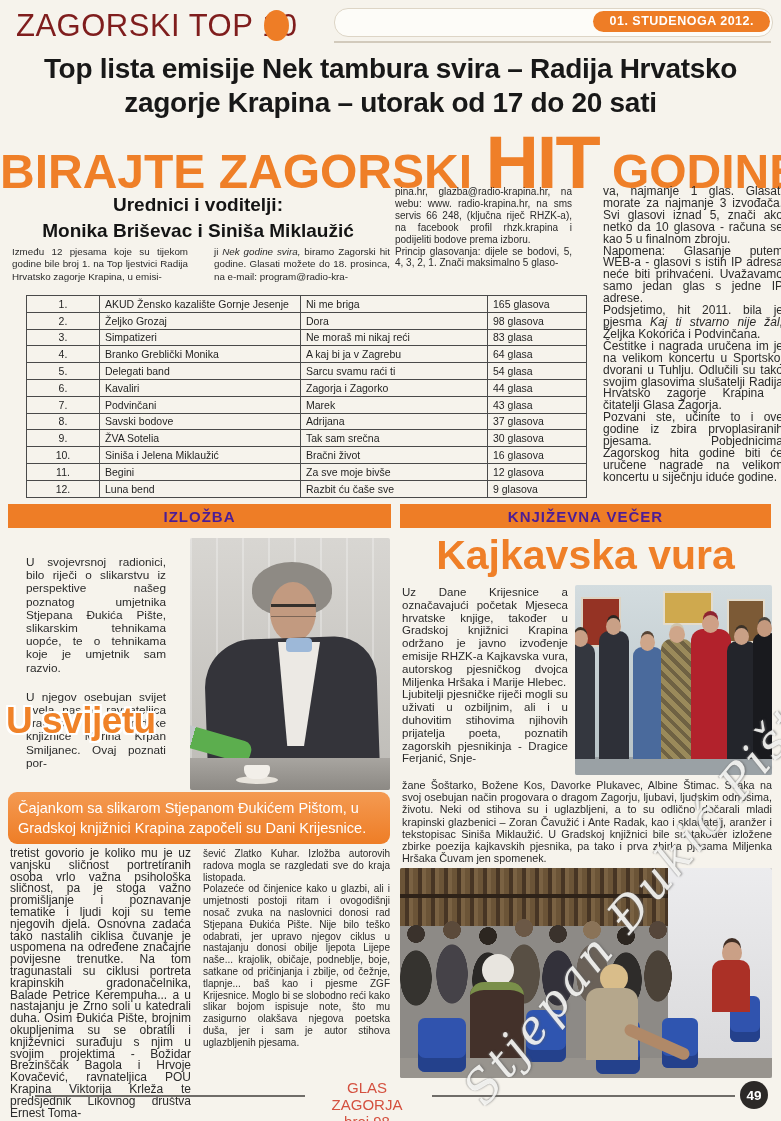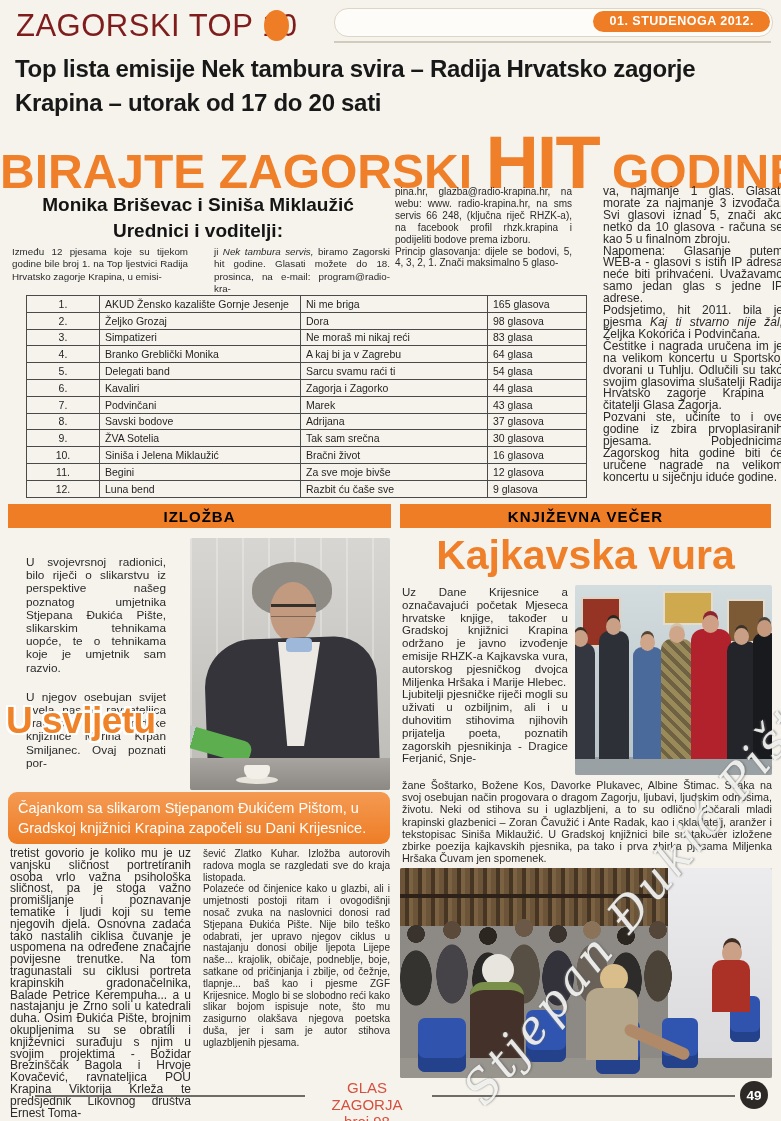--- a/index.html
+++ b/index.html
@@ -13,21 +13,21 @@
 
   
   .masthead{left:16px;top:8px;font-size:31px;font-weight:normal;color:#7f1d1d;letter-spacing:0.5px;}
   .mast-dot{left:264px;top:10px;width:25px;height:31px;background:#ee7d26;border-radius:50%;}
   .head-pill{left:334px;top:8px;width:437px;height:27px;background:#fdfcf8;border:1px solid #ddd5c6;border-radius:14px;}
   .date-badge{position:absolute;right:2px;top:2px;height:21px;line-height:21px;padding:0 16px;background:#ee7d26;color:#fff;
               font-size:12.5px;font-weight:bold;border-radius:11px;letter-spacing:0.5px;}
   .head-rule{left:334px;top:41px;width:437px;height:2px;background:#d2cabc;}
 
   
-  .kicker{left:15px;top:52px;width:751px;text-align:left;font-size:24px;line-height:34px;font-weight:bold;color:#181818;letter-spacing:-0.3px;}
+  .kicker{left:15px;top:52px;width:751px;text-align:center;font-size:28px;line-height:34px;font-weight:bold;color:#181818;letter-spacing:-0.3px;}
   .bighead{left:0;top:120px;width:781px;text-align:center;color:#ef7f28;font-weight:bold;white-space:nowrap;}
   .bighead .hp{font-size:48px;letter-spacing:0px;}
   .bighead .hb{font-size:74px;letter-spacing:-2px;}
 
   .editors{left:12px;top:192px;width:372px;text-align:center;font-weight:bold;font-size:19px;line-height:26px;color:#141414;}
 
   .introcol{top:246px;font-size:9.8px;line-height:12.4px;}
   .c1{left:12px;width:176px;}
   .c2{left:214px;width:176px;}
   .c3{left:395px;top:186px;width:177px;font-size:10px;line-height:11.9px;}
@@ -37,21 +37,21 @@
   
   table.toplist{left:26px;top:295px;position:absolute;border-collapse:collapse;table-layout:fixed;width:537px;
                 font-size:10.5px;color:#1f1f1f;}
   table.toplist td{border:1px solid #4a4a4a;height:15.8px;padding:0 5px;overflow:hidden;white-space:nowrap;}
   td.rk{width:62px;text-align:center;}
   td.ar{width:190px;}
   td.sg{width:176px;}
   td.vt{width:88px;}
 
   
-  .secbar{top:504px;height:24px;background:#ee7d26;color:#000000;font-weight:bold;font-size:15px;
+  .secbar{top:504px;height:24px;background:#ee7d26;color:#4c1d95;font-weight:bold;font-size:15px;
           display:flex;align-items:center;justify-content:center;letter-spacing:1px;}
   .bar-l{left:8px;width:383px;}
   .bar-r{left:400px;width:371px;}
 
   
   .iz-side{left:10px;top:540px;width:172px;font-size:11.8px;line-height:13.2px;}
   .iz-side p{margin:16px;}
   .photo{overflow:hidden;border-radius:2px;}
   .p1{left:190px;top:538px;width:200px;height:252px;background:linear-gradient(180deg,#d8d6d2,#bdbbb6);}
   .ovl-head{left:6px;top:700px;width:392px;color:#f08228;font-weight:bold;font-size:37px;line-height:41px;z-index:5;letter-spacing:-0.5px;
@@ -93,26 +93,26 @@
   <div class="s mast-dot"></div>
   <div class="s head-pill">
     <div class="date-badge">01. STUDENOGA 2012.</div>
   </div>
   <div class="s head-rule"></div>
 
   <div class="s kicker">Top lista emisije Nek tambura svira – Radija Hrvatsko zagorje Krapina – utorak od 17 do 20 sati</div>
   <div class="s bighead"><span class="hp">BIRAJTE ZAGORSKI </span><span class="hb">HIT</span><span class="hp"> GODINE</span></div>
 
   <div class="s editors">
+    <div>Urednici i voditelji:</div>
     <div>Monika Briševac i Siniša Miklaužić</div>
-    <div>Urednici i voditelji:</div>
   </div>
 
   <div class="s introcol c1 jt">Između 12 pjesama koje su tijekom godine bile broj 1. na Top ljestvici Radija Hrvatsko zagorje Krapina, u emisi-</div>
-  <div class="s introcol c2 jt"><span>ji </span><span class="it">Nek tambura servis,</span><span> biramo Zagorski hit godine. Glasati možete do 18. prosinca, na e-mail: program@radio-kra-</span></div>
+  <div class="s introcol c2 jt"><span>ji </span><span class="it">Nek godine svira,</span><span> biramo Zagorski hit godine. Glasati možete do 18. prosinca, na e-mail: program@radio-kra-</span></div>
 
   <div class="s c3 jt">
     <p><span>pina.hr, glazba@radio-krapina.hr, na webu: www. radio-krapina.hr, na sms servis 66 248, (ključna riječ RHZK-a), na facebook profil rhzk.krapina i podijeliti bodove prema izboru.</span><br>
     <span class="bd">Princip glasovanja:</span><span> dijele se bodovi, 5, 4, 3, 2, 1. Znači maksimalno 5 glaso-</span></p>
   </div>
   <div class="s c4 jt">
     <p>va, najmanje 1 glas. Glasati morate za najmanje 3 izvođača. Svi glasovi iznad 5, znači ako netko da 10 glasova - računa se kao 5 u finalnom zbroju.</p>
     <p><span class="bd">Napomena:</span><span> Glasanje putem WEB-a - glasovi s istih IP adresa neće biti prihvaćeni. Uvažavamo samo jedan glas s jedne IP adrese.</span></p>
     <p><span>Podsjetimo, hit 2011. bila je pjesma </span><span class="it">Kaj ti stvarno nije žal,</span><span> Željka Kokorića i Podvinčana.</span></p>
     <p>Čestitke i nagrada uručena im je na velikom koncertu u Sportskoj dvorani u Tuhlju. Odlučili su tako svojim glasovima slušatelji Radija Hrvatsko zagorje Krapina i čitatelji Glasa Zagorja.</p>

